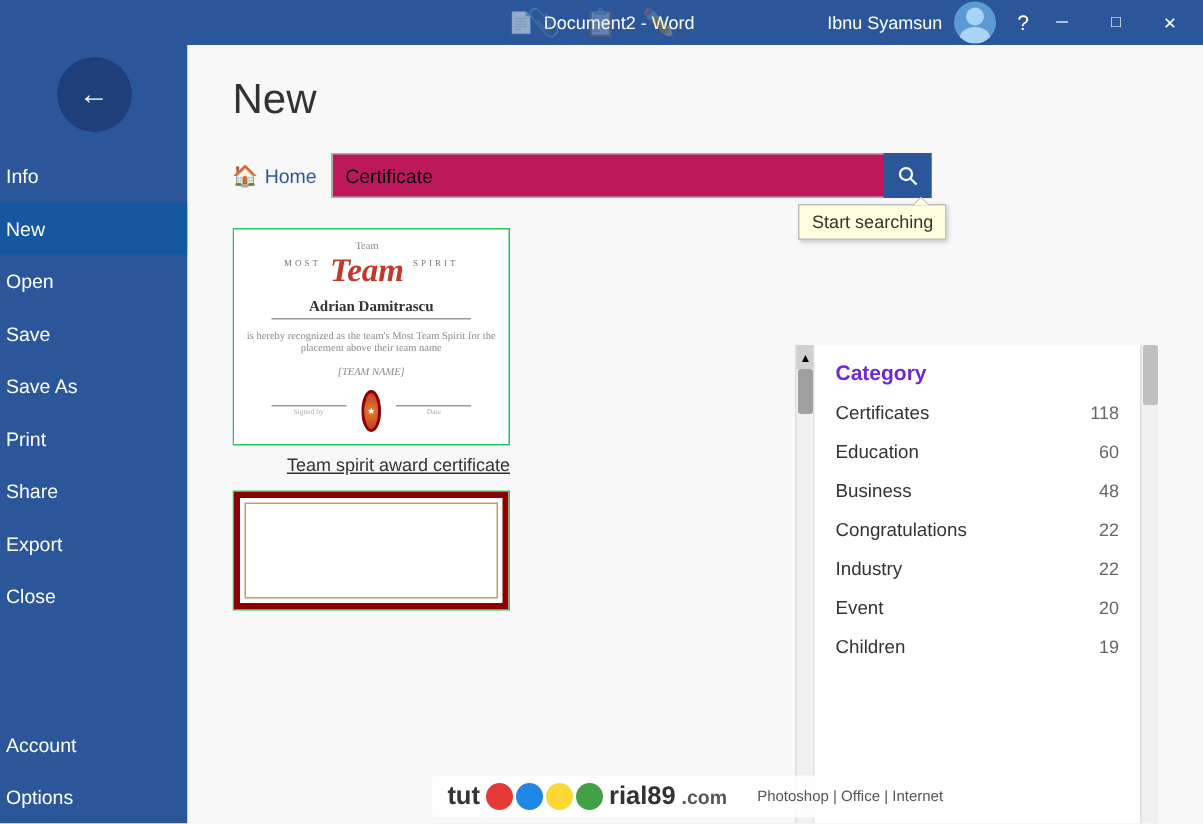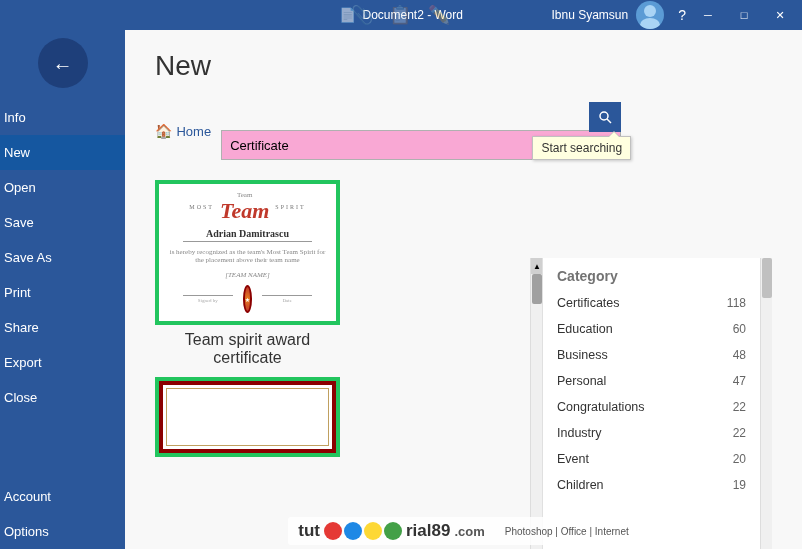--- a/index.html
+++ b/index.html
@@ -122,22 +122,21 @@
       flex: 1;
       max-width: 400px;
     }
     .search-input {
       width: 100%;
       height: 30px;
       border: 1px solid #b0b0b0;
       padding: 0 32px 0 8px;
       font-size: 13px;
       outline: none;
-      background: #f9a8d4;
-      margin-top: 28px;
+      background: #be185d;
     }
     .search-btn {
       position: absolute;
       right: 0;
       top: 0;
       width: 32px;
       height: 30px;
       background: #2b579a;
       border: none;
       cursor: pointer;
@@ -180,33 +179,34 @@
       border-bottom: 5px solid #ffffe0;
     }
     .template-card {
       width: 185px;
       cursor: pointer;
       margin-bottom: 10px;
     }
     .template-thumb {
       width: 185px;
       height: 145px;
-      border: 4px solid #22c55e;
+      border: 1px solid #22c55e;
       background: white;
       display: flex;
       align-items: center;
       justify-content: center;
       overflow: hidden;
       position: relative;
     }
     .template-label {
-      font-size: 16px;
+      font-size: 12px;
       color: #333;
       margin-top: 6px;
-      text-align: center;
+      text-align: right;
+      text-decoration: underline;
     }
 
     
     .cert-thumb {
       width: 100%;
       height: 100%;
       padding: 8px;
       display: flex;
       flex-direction: column;
       align-items: center;
@@ -232,21 +232,21 @@
       overflow: hidden;
     }
     .category-content {
       flex: 1;
       overflow-y: auto;
       padding: 0;
     }
     .category-title {
       font-size: 14px;
       font-weight: 600;
-      color: #737373;
+      color: #6d28d9;
       padding: 10px 14px 6px;
     }
     .category-item {
       display: flex;
       justify-content: space-between;
       align-items: center;
       padding: 6px 14px;
       cursor: pointer;
       font-size: 12.5px;
       color: #333;
@@ -450,24 +450,20 @@
           </div>
           <div class="category-item">
             <span>Education</span>
             <span class="category-count">60</span>
           </div>
           <div class="category-item">
             <span>Business</span>
             <span class="category-count">48</span>
           </div>
           <div class="category-item">
-            <span>Personal</span>
-            <span class="category-count">47</span>
-          </div>
-          <div class="category-item">
             <span>Congratulations</span>
             <span class="category-count">22</span>
           </div>
           <div class="category-item">
             <span>Industry</span>
             <span class="category-count">22</span>
           </div>
           <div class="category-item">
             <span>Event</span>
             <span class="category-count">20</span>

